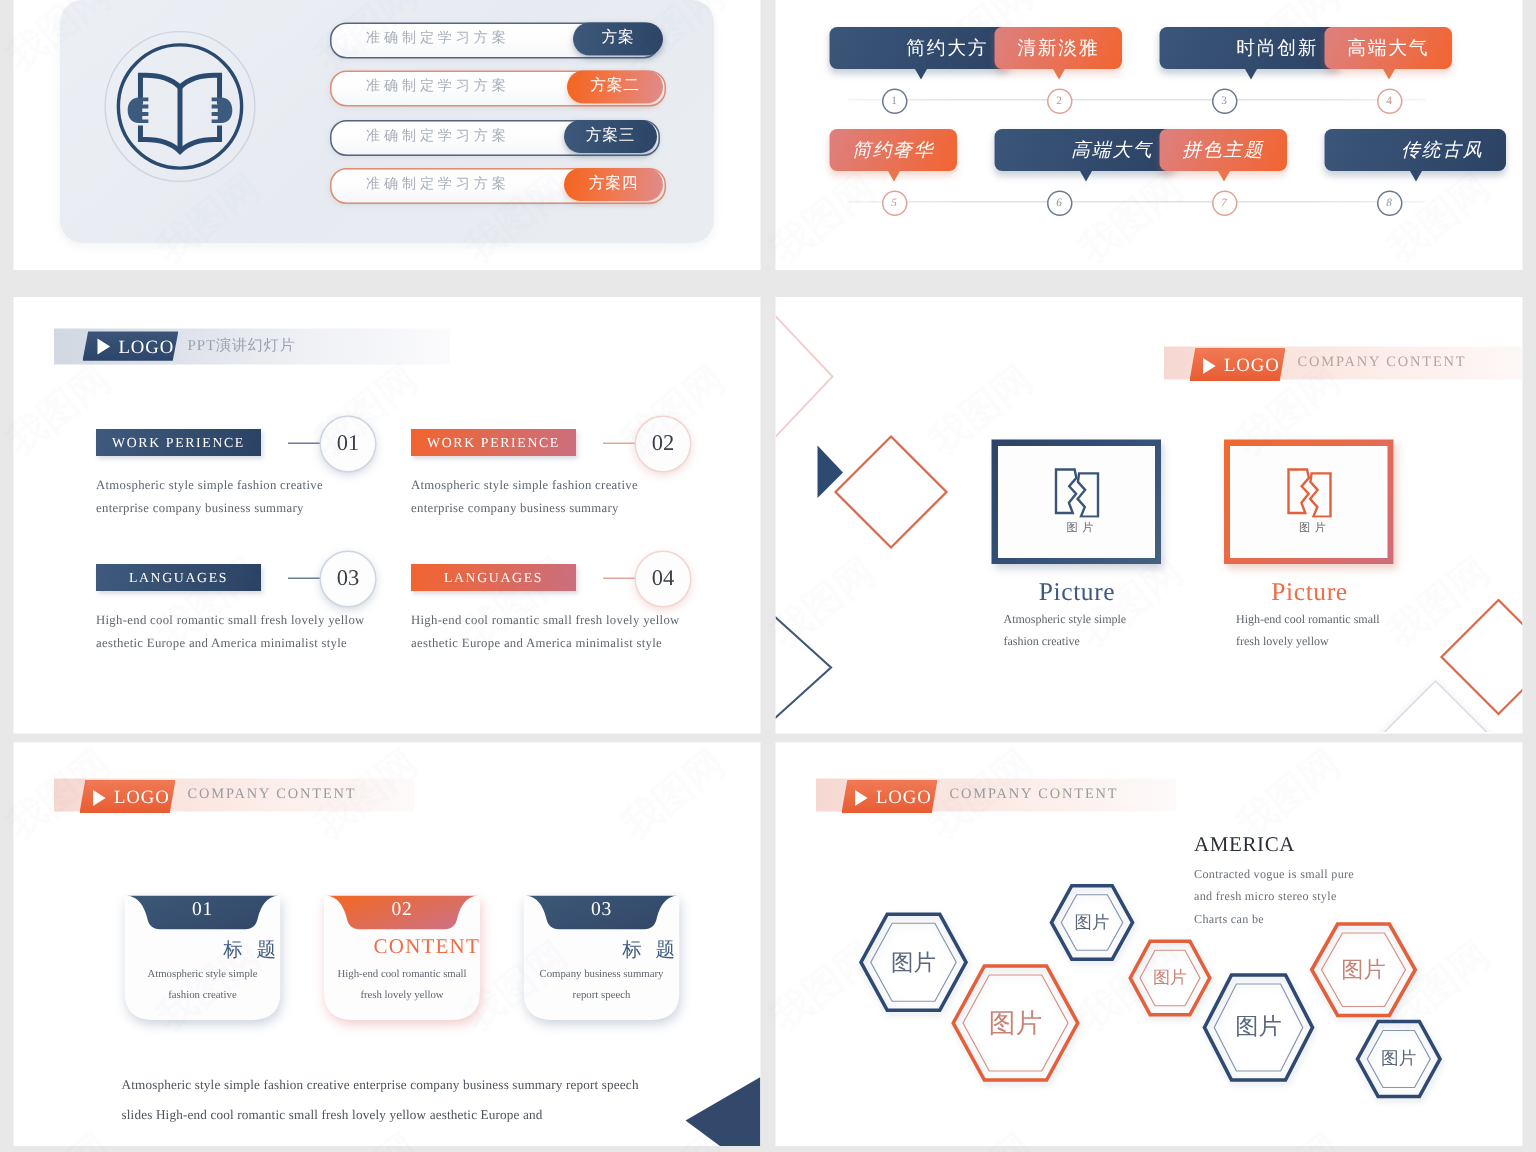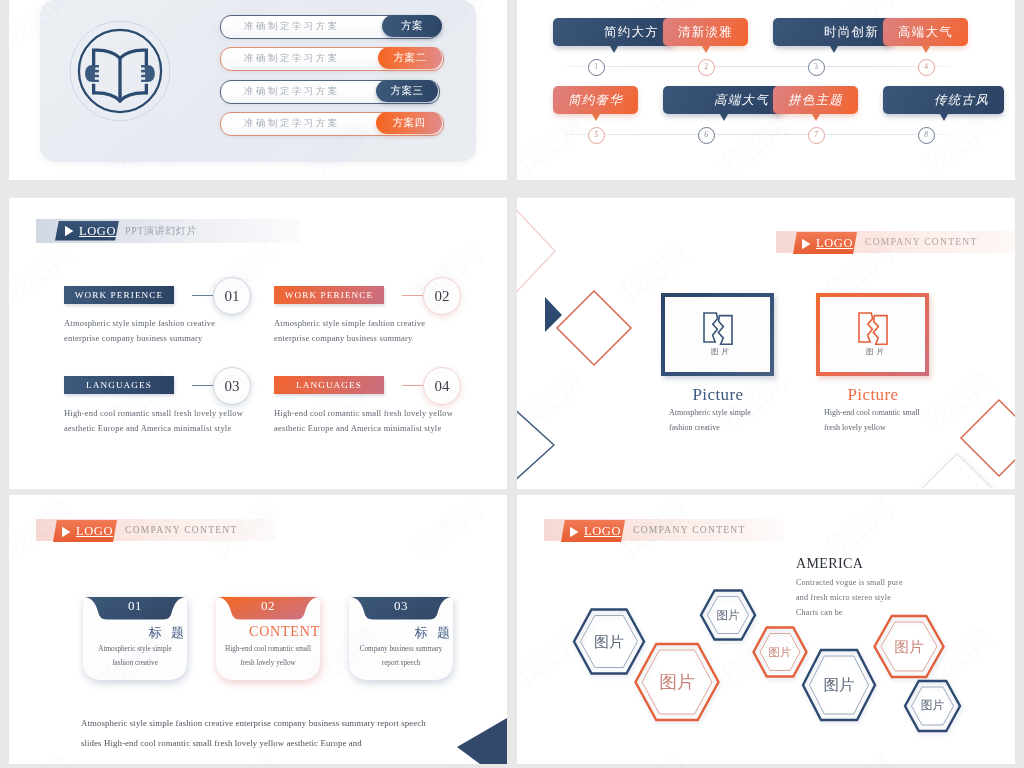--- a/index.html
+++ b/index.html
@@ -29,21 +29,21 @@
   .s2-num.red{border-color:#e2a297;color:#c98d82;}
   
   .logobar{position:absolute;left:27px;top:21px;width:264px;height:24px;}
   .lb-strip{position:absolute;left:0;top:0;width:100%;height:100%;}
   .lb-blue .lb-strip{background:linear-gradient(90deg,#d2d8e2 0%,#dde1e9 30%,#eef0f4 62%,#fbfbfd 100%);}
   .lb-tag{position:absolute;left:19px;top:1.5px;width:64px;height:20px;
     -webkit-clip-path:polygon(6% 0,100% 0,94% 100%,0 100%);clip-path:polygon(6% 0,100% 0,94% 100%,0 100%);}
   .lb-blue .lb-tag{background:linear-gradient(180deg,#3a5578 0%,#2c456a 100%);}
   .lb-tri{position:absolute;left:9px;top:4px;}
   .lb-logo{position:absolute;left:24px;top:0;height:20px;line-height:20px;
-    font-size:12.5px;color:#fff;letter-spacing:.6px;font-family:"Liberation Serif",serif;text-decoration:underline;}
+    font-size:12.5px;color:#fff;letter-spacing:.6px;font-family:"Liberation Serif",serif;}
   .lb-sub{position:absolute;left:89px;top:0;height:24px;line-height:24px;
     font-size:9.6px;letter-spacing:1.25px;font-family:"Liberation Serif",serif;}
   .lb-blue .lb-sub{color:#9aa2ae;font-size:10px;letter-spacing:.6px;}
   
   .s3-items{position:absolute;left:0;top:0;width:498px;height:290px;}
   .s3-item{position:absolute;width:220px;height:100px;}
   .s3-bar{position:absolute;left:0;top:0;width:110px;height:18px;
     line-height:18px;text-align:center;color:#fff;font-size:9.2px;
     letter-spacing:1.1px;font-family:"Liberation Serif",serif;
     box-shadow:1px 2px 3px rgba(120,130,150,.28);}

